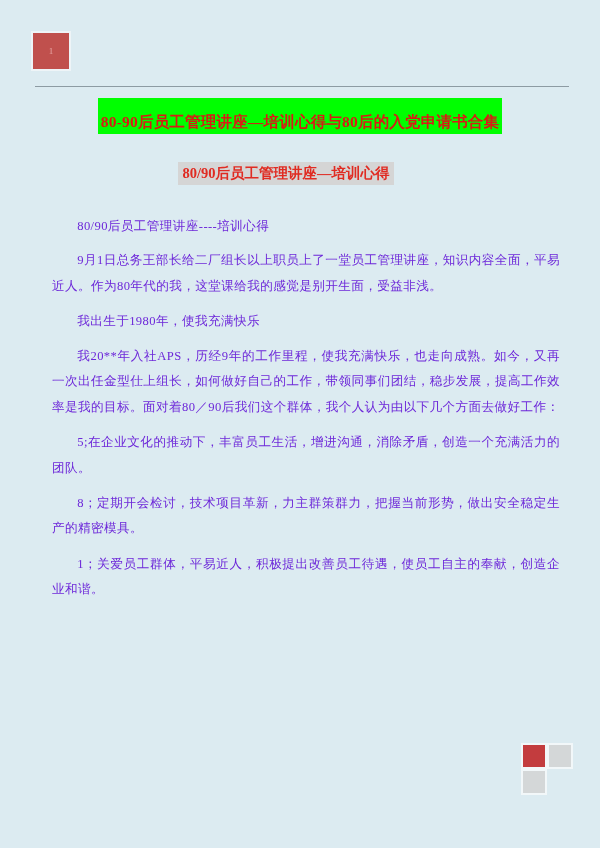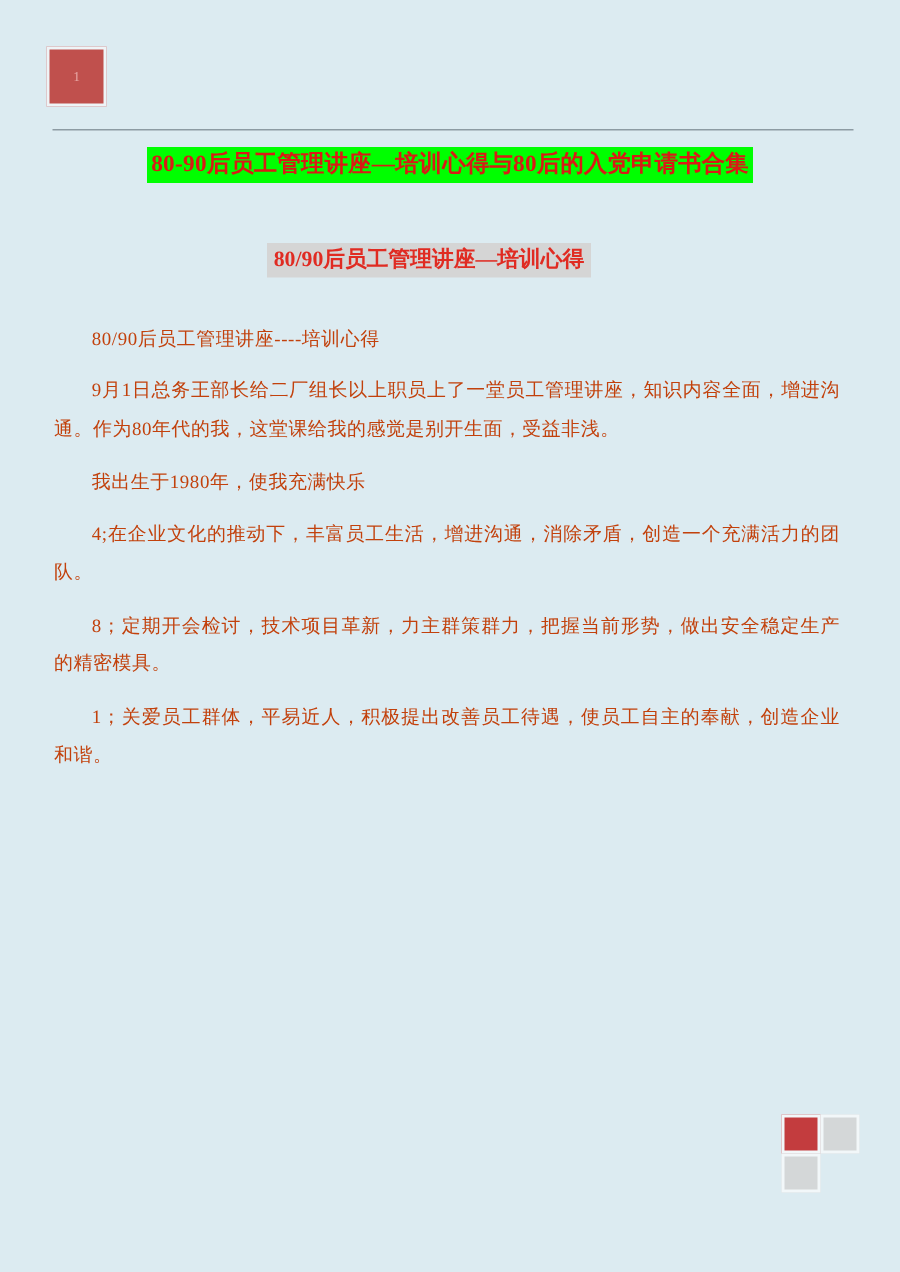--- a/index.html
+++ b/index.html
@@ -63,21 +63,21 @@
     text-align: center;
   }
   .doc-title {
     display: inline-block;
     background: #00ff00;
     color: #d91b15;
     font-size: 15.5px;
     font-weight: bold;
     font-family: "Liberation Serif", "DejaVu Serif", serif;
     letter-spacing: 0.2px;
-    padding: 2px 3px 3px 3px;
+    padding: 14px 3px 3px 3px;
     line-height: 1.25;
     white-space: nowrap;
   }
 
   .subtitle-block {
     position: absolute;
     left: 0;
     top: 162px;
     width: 572px;
     text-align: center;
@@ -95,22 +95,22 @@
   }
 
   
   .body-text {
     position: absolute;
     left: 36px;
     top: 214px;
     width: 524px;
   }
   .para {
-    margin: 0 0 10px 0;
-    color: #c2410c;
+    margin: 0 0 10px 16px;
+    color: #6d28d9;
     font-size: 12.6px;
     line-height: 2.02;
     text-align: justify;
     text-justify: inter-ideograph;
     text-indent: 2em;
     font-family: "Liberation Serif", "DejaVu Serif", serif;
     letter-spacing: 0.4px;
   }
   .para.tight {
     margin-bottom: 9px;
@@ -149,23 +149,24 @@
   <div class="title-block">
     <span class="doc-title">80-90后员工管理讲座—培训心得与80后的入党申请书合集</span>
   </div>
 
   <div class="subtitle-block">
     <span class="doc-subtitle">80/90后员工管理讲座—培训心得</span>
   </div>
 
   <div class="body-text">
     <p class="para tight">80/90后员工管理讲座----培训心得</p>
-    <p class="para">9月1日总务王部长给二厂组长以上职员上了一堂员工管理讲座，知识内容全面，增进沟通。作为80年代的我，这堂课给我的感觉是别开生面，受益非浅。</p>
+    <p class="para">9月1日总务王部长给二厂组长以上职员上了一堂员工管理讲座，知识内容全面，平易近人。作为80年代的我，这堂课给我的感觉是别开生面，受益非浅。</p>
     <p class="para tight">我出生于1980年，使我充满快乐</p>
-    <p class="para">4;在企业文化的推动下，丰富员工生活，增进沟通，消除矛盾，创造一个充满活力的团队。</p>
+    <p class="para">我20**年入社APS，历经9年的工作里程，使我充满快乐，也走向成熟。如今，又再一次出任金型仕上组长，如何做好自己的工作，带领同事们团结，稳步发展，提高工作效率是我的目标。面对着80／90后我们这个群体，我个人认为由以下几个方面去做好工作：</p>
+    <p class="para">5;在企业文化的推动下，丰富员工生活，增进沟通，消除矛盾，创造一个充满活力的团队。</p>
     <p class="para">8；定期开会检讨，技术项目革新，力主群策群力，把握当前形势，做出安全稳定生产的精密模具。</p>
     <p class="para">1；关爱员工群体，平易近人，积极提出改善员工待遇，使员工自主的奉献，创造企业和谐。</p>
   </div>
 
   <div class="deco">
     <div class="sq sq-red"></div>
     <div class="sq sq-gray1"></div>
     <div class="sq sq-gray2"></div>
   </div>
 

